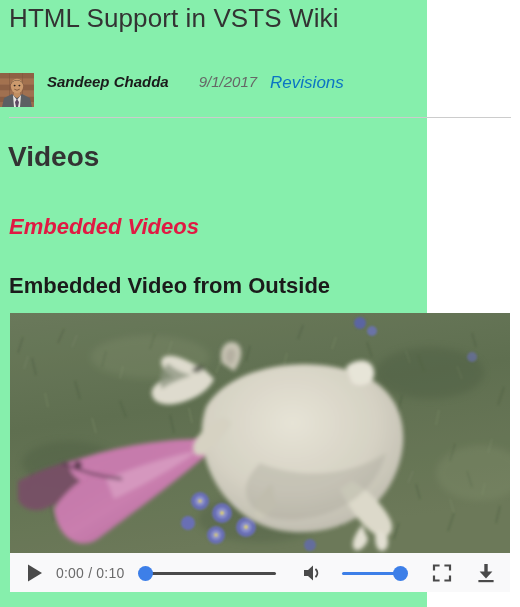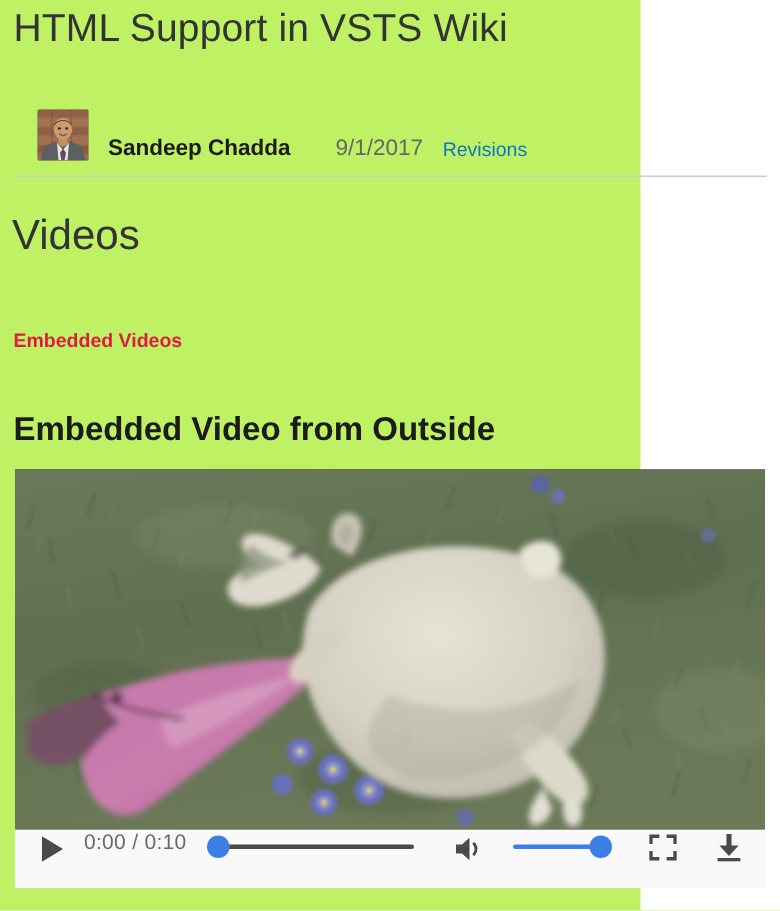--- a/index.html
+++ b/index.html
@@ -13,44 +13,45 @@
     background: #ffffff;
     font-family: "Liberation Sans", sans-serif;
     overflow: hidden;
     -webkit-font-smoothing: antialiased;
   }
 
   .page {
     position: relative;
     width: 427px;
     height: 607px;
-    background: #bef264;
+    background: #86efac;
   }
 
   
   .page-title {
     position: absolute;
     left: 9px;
     top: 1px;
     font-size: 26px;
     line-height: 34px;
     font-weight: 300;
     color: #333333;
     letter-spacing: 0.1px;
     white-space: nowrap;
   }
 
   
   .byline {
     position: absolute;
-    left: 25px;
+    left: 0;
     top: 73px;
     display: flex;
-    align-items: flex-end;
+    align-items: flex-start;
     height: 34px;
+    font-style: italic;
   }
   .avatar {
     width: 34px;
     height: 34px;
     flex: 0 0 34px;
     border-radius: 1px;
     overflow: hidden;
     position: relative;
     background: #8a5c3f;
   }
@@ -65,21 +66,21 @@
   }
   .byline-date {
     margin-left: 30px;
     font-size: 15px;
     font-weight: normal;
     color: #666666;
     white-space: nowrap;
   }
   .byline-link {
     margin-left: 13px;
-    font-size: 13px;
+    font-size: 17px;
     color: #0b74c4;
     text-decoration: none;
     cursor: pointer;
     white-space: nowrap;
   }
 
   
   .divider {
     position: absolute;
     left: 9px;
@@ -89,33 +90,34 @@
     background: #cccccc;
   }
 
   
   .h-videos {
     position: absolute;
     left: 8px;
     top: 139px;
     font-size: 28px;
     line-height: 36px;
-    font-weight: 400;
+    font-weight: 700;
     color: #333333;
     white-space: nowrap;
   }
   .h-embedded {
     position: absolute;
     left: 9px;
     top: 214px;
-    font-size: 13px;
+    font-size: 22px;
     line-height: 26px;
     font-weight: bold;
     color: #e01a43;
     white-space: nowrap;
+    font-style: italic;
   }
   .h-outside {
     position: absolute;
     left: 9px;
     top: 275px;
     font-size: 22px;
     line-height: 22px;
     font-weight: bold;
     color: #1b1b1b;
     white-space: nowrap;
@@ -148,20 +150,21 @@
 
   
   .controls {
     position: absolute;
     left: 0;
     top: 240px;
     width: 500px;
     height: 39px;
     background: #f9f9fa;
     display: flex;
+    align-items: center;
   }
   .ctrl-btn {
     display: flex;
     align-items: center;
     justify-content: center;
     cursor: pointer;
     background: none;
     border: none;
     padding: 0;
   }

